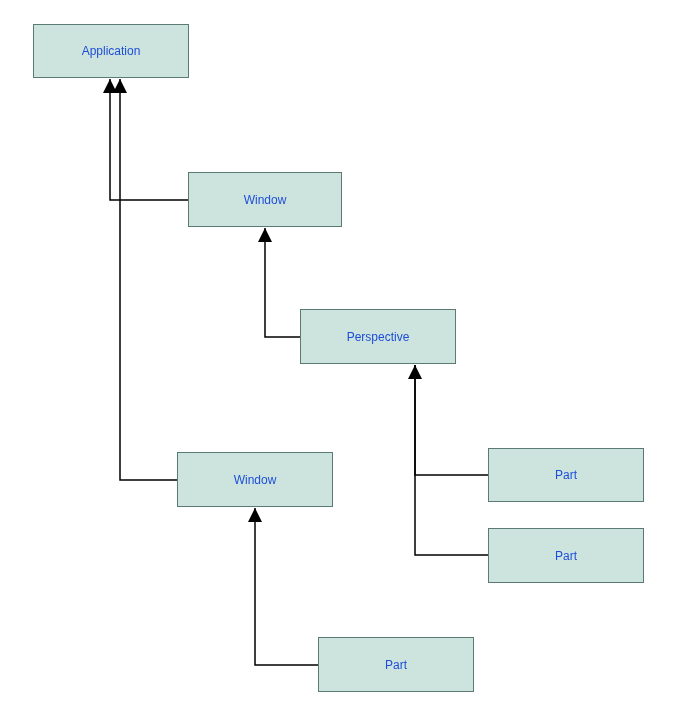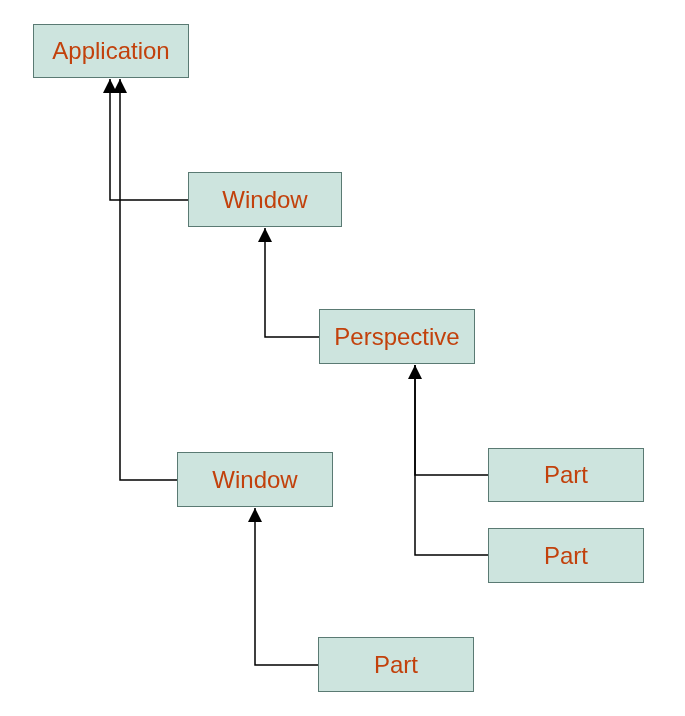--- a/index.html
+++ b/index.html
@@ -10,22 +10,22 @@
       position: relative;
       font-family: Arial, Helvetica, sans-serif;
     }
     .node {
       position: absolute;
       background: #cde4de;
       border: 1px solid #5a7a73;
       display: flex;
       align-items: center;
       justify-content: center;
-      font-size: 24px;
-      color: #c2410c;
+      font-size: 12px;
+      color: #1d4ed8;
     }
     svg.connector {
       position: absolute;
       top: 0;
       left: 0;
       width: 685px;
       height: 716px;
       pointer-events: none;
     }
     svg line, svg polyline {
@@ -67,21 +67,21 @@
 </svg>
 
 <div class="node" style="left:33px; top:24px; width:156px; height:54px;">
   <span>Application</span>
 </div>
 
 <div class="node" style="left:188px; top:172px; width:154px; height:55px;">
   <span>Window</span>
 </div>
 
-<div class="node" style="left:319px; top:309px; width:156px; height:55px;">
+<div class="node" style="left:300px; top:309px; width:156px; height:55px;">
   <span>Perspective</span>
 </div>
 
 <div class="node" style="left:177px; top:452px; width:156px; height:55px;">
   <span>Window</span>
 </div>
 
 <div class="node" style="left:488px; top:448px; width:156px; height:54px;">
   <span>Part</span>
 </div>

